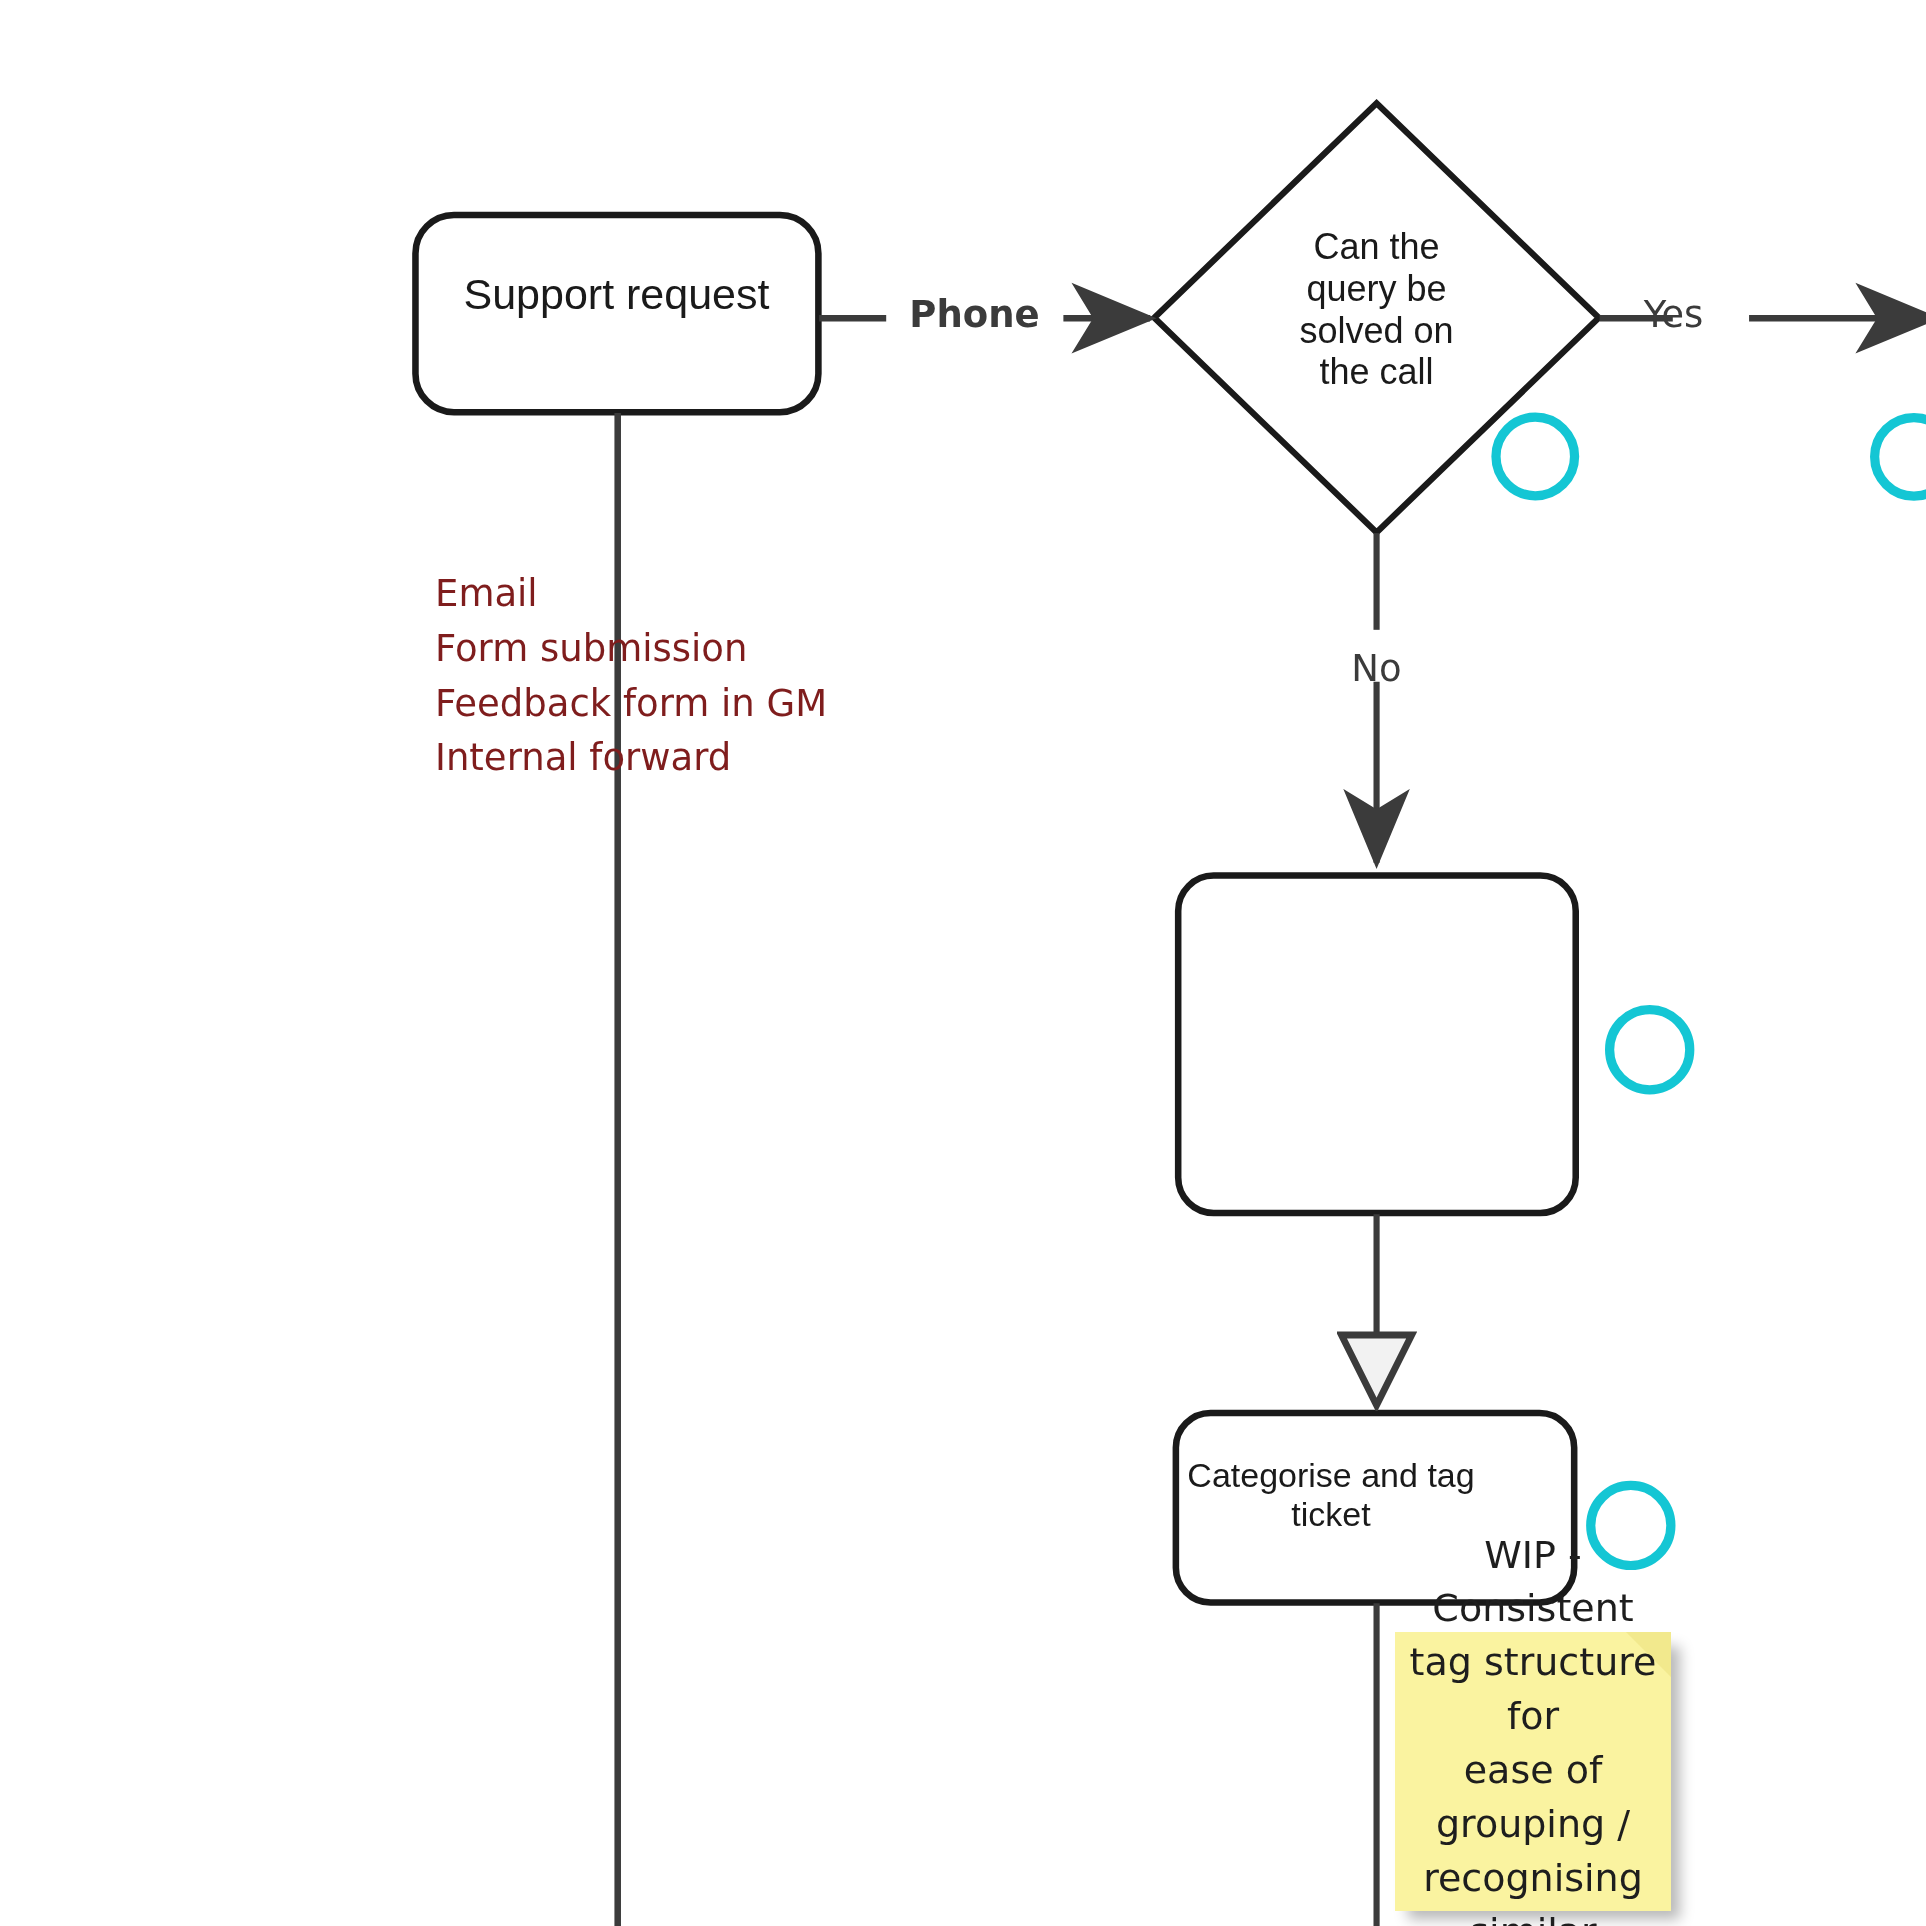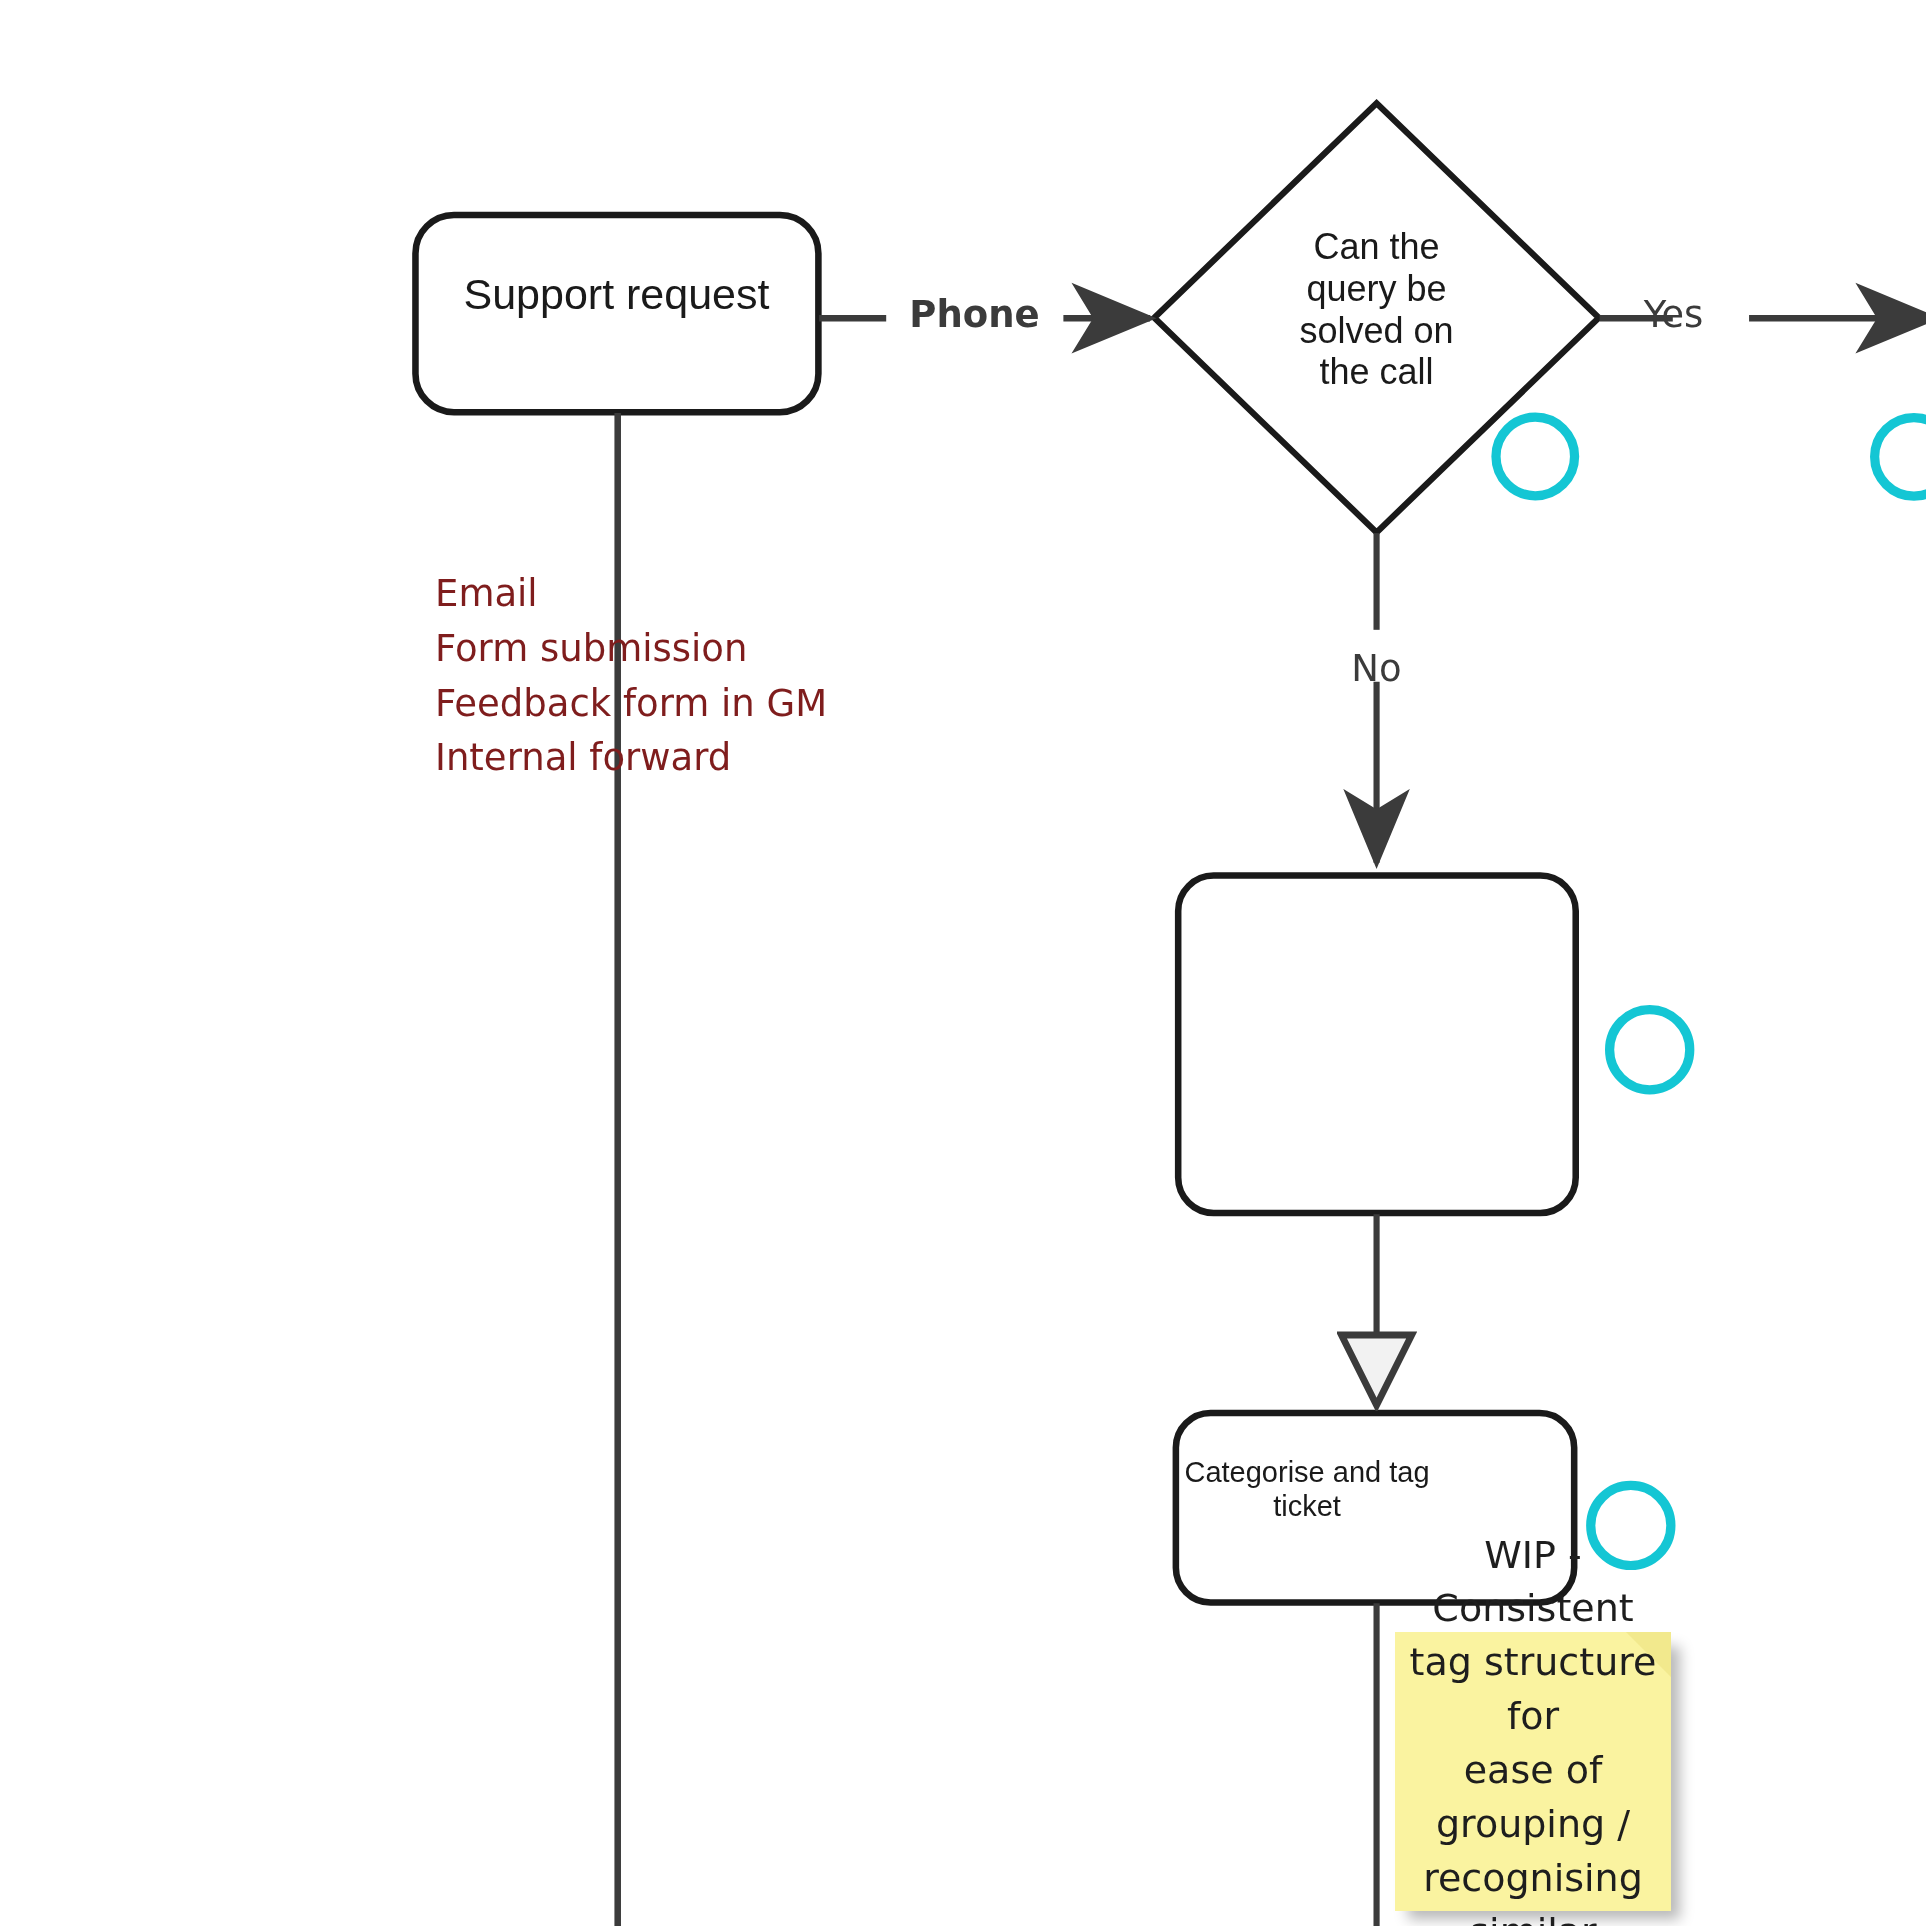--- a/index.html
+++ b/index.html
@@ -109,21 +109,21 @@
   </svg>
 
   <div class="node-text" style="left:415px;top:270px;width:403px;font-size:43px;">Support request</div>
 
   <div class="node-text" style="left:1184px;top:226px;width:385px;font-size:36px;">Can the
 query be
 solved on
 the call</div>
 
 
-  <div class="node-text" style="left:1108px;top:1456px;width:398px;font-size:29px;">Categorise and tag
+  <div class="node-text" style="left:1132px;top:1456px;width:398px;font-size:34px;">Categorise and tag
 ticket</div>
 
   <div class="edge-label" style="left:888px;top:293px;width:173px;font-size:37px;font-weight:bold;">Phone</div>
 
   <div class="edge-label" style="left:1634px;top:293px;width:79px;font-size:37px;">Yes</div>
 
   <div class="edge-label" style="left:1337px;top:635px;width:79px;font-size:37px;margin-top:12px;">No</div>
 
   <div class="side-list" style="left:435px;top:567px;width:520px;font-size:37px;">Email
 Form submission

